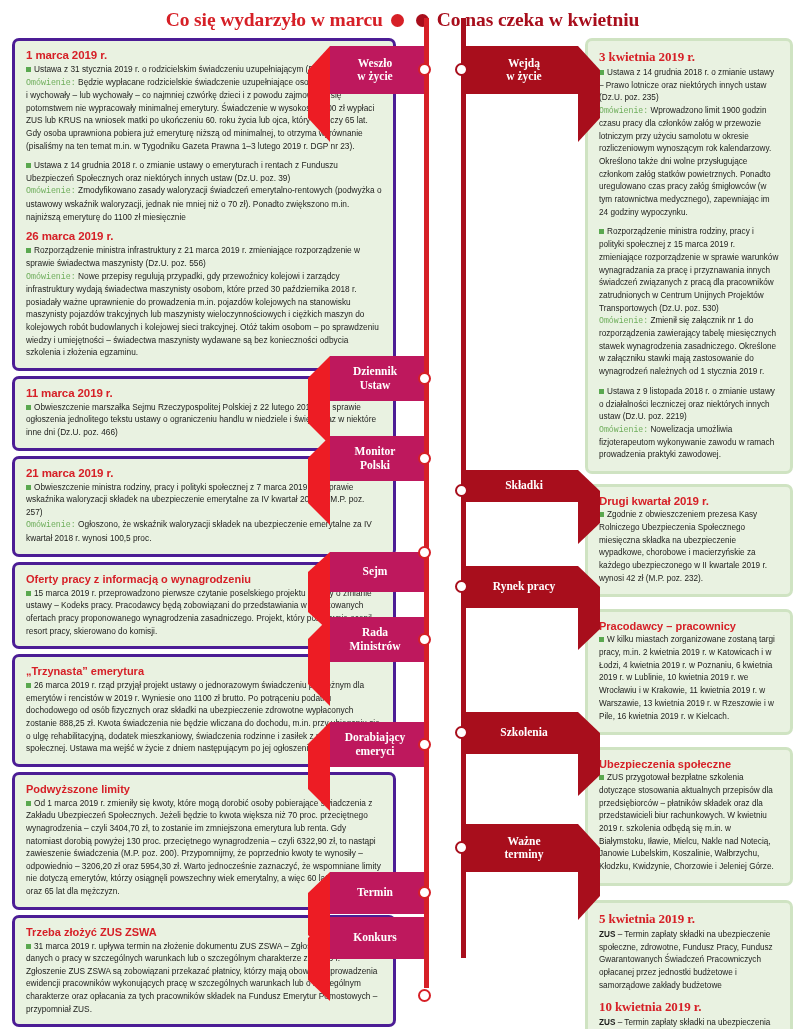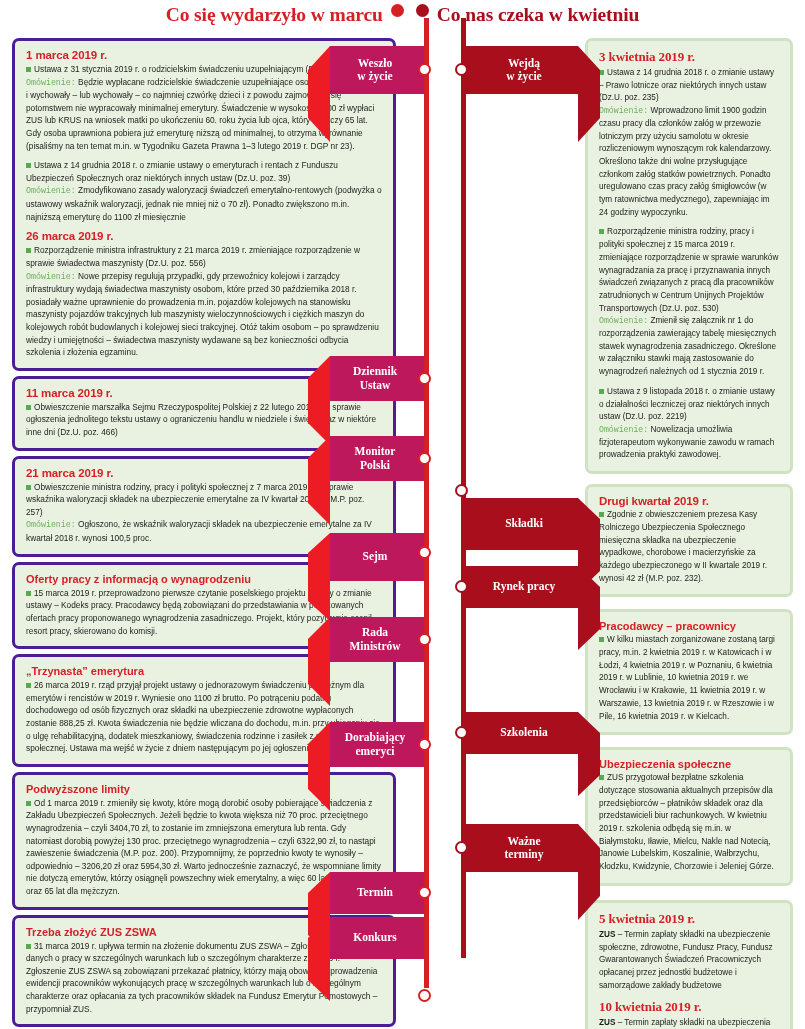--- a/index.html
+++ b/index.html
@@ -17,20 +17,21 @@
   }
 
   
   .headline {
     position: absolute;
     top: 4px;
     left: 0;
     width: 805px;
     height: 32px;
     display: flex;
+    align-items: center;
     justify-content: center;
   }
   .headline-left, .headline-right {
     font-family: "Liberation Serif", serif;
     font-weight: bold;
     font-size: 19.5px;
     letter-spacing: -0.1px;
     white-space: nowrap;
   }
   .headline-left { color: #d62027; text-align: right; }
@@ -284,21 +285,21 @@
   <div class="badge badge-l" style="top: 356px; height: 45px; --h: 45px;" data-i="1">
     <div><span>Dziennik</span><br><span>Ustaw</span></div>
   </div>
   <div class="knob" style="left:418px;top:372px"></div>
 
   <div class="badge badge-l" style="top: 436px; height: 45px; --h: 45px;" data-i="2">
     <div><span>Monitor</span><br><span>Polski</span></div>
   </div>
   <div class="knob" style="left:418px;top:452px"></div>
 
-  <div class="badge badge-l" style="top: 533px; height: 48px; --h: 40px;" data-i="3">
+  <div class="badge badge-l" style="top: 552px; height: 40px; --h: 40px;" data-i="3">
     <div><span>Sejm</span></div>
   </div>
   <div class="knob" style="left:418px;top:546px"></div>
 
   <div class="badge badge-l" style="top: 617px; height: 45px; --h: 45px;" data-i="4">
     <div><span>Rada</span><br><span>Ministrów</span></div>
   </div>
   <div class="knob" style="left:418px;top:633px"></div>
 
   <div class="badge badge-l" style="top: 722px; height: 45px; --h: 45px;" data-i="5">
@@ -314,21 +315,21 @@
   <div class="badge badge-l" style="top: 917px; height: 42px; --h: 42px;" data-i="7">
     <div><span>Konkurs</span></div>
   </div>
   <div class="knob" style="left:418px;top:989px"></div>
 
   <div class="badge badge-r" style="top: 46px; height: 48px; --h: 48px;" data-i="8">
     <div><span>Wejdą</span><br><span>w życie</span></div>
   </div>
   <div class="knob r" style="left:455px;top:63px"></div>
 
-  <div class="badge badge-r" style="top: 470px; height: 52px; margin-top: 28px; --h: 42px;" data-i="9">
+  <div class="badge badge-r" style="top: 470px; height: 32px; --h: 42px;" data-i="9">
     <div><span>Składki</span></div>
   </div>
   <div class="knob r" style="left:455px;top:484px"></div>
 
   <div class="badge badge-r" style="top: 566px; height: 42px; --h: 42px;" data-i="10">
     <div><span>Rynek pracy</span></div>
   </div>
   <div class="knob r" style="left:455px;top:580px"></div>
 
   <div class="badge badge-r" style="top: 712px; height: 42px; --h: 42px;" data-i="11">

